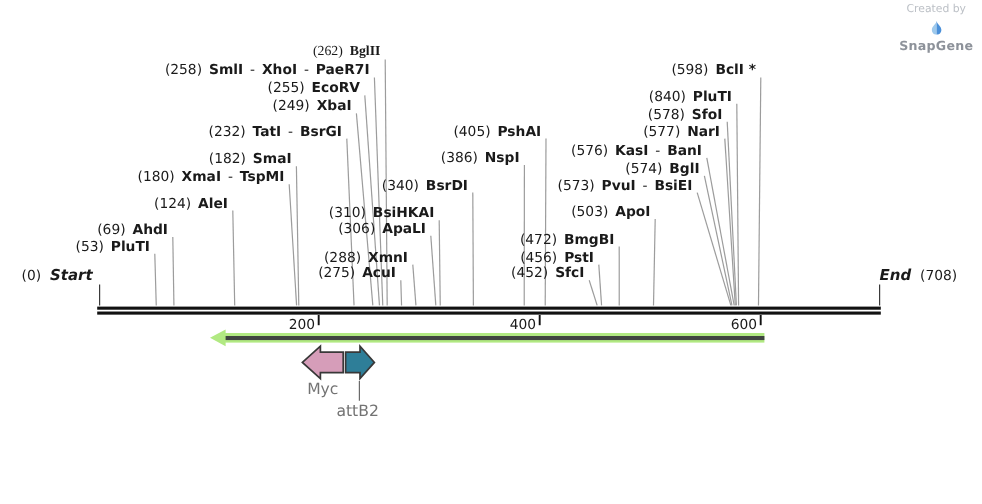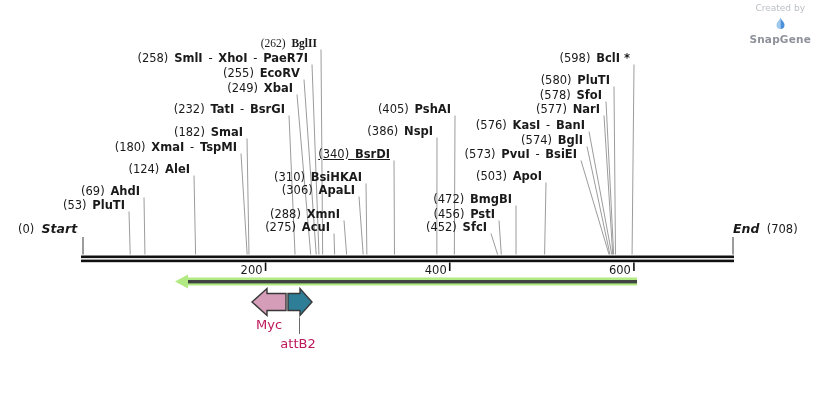--- a/index.html
+++ b/index.html
@@ -15,21 +15,21 @@
   .site-label .pos{font-weight:400;}
   .site-label .name{font-weight:700;}
   .site-label .sep{font-weight:400;}
   .terminus{position:absolute;white-space:nowrap;font-size:11.5px;line-height:13px;}
   .terminus .pos{font-weight:400;}
   .terminus .term-name{font-weight:700;font-style:italic;font-size:12.5px;}
   .ruler-num{
     position:absolute;white-space:nowrap;font-size:11.5px;line-height:12px;
     transform:translateX(-100%);color:#1a1a1a;
   }
-  .feat-label{position:absolute;white-space:nowrap;font-size:13px;line-height:14px;color:#be185d;
+  .feat-label{position:absolute;white-space:nowrap;font-size:13px;line-height:14px;color:#737373;
     transform:translateX(-50%);}
   #title-block{position:absolute;left:0;right:0;top:379px;text-align:center;}
   #construct-title{font-size:16.5px;font-weight:700;letter-spacing:.2px;}
   #construct-length{font-size:11.5px;margin-top:3px;}
   #branding{position:absolute;top:3px;right:7px;display:flex;align-items:center;gap:4px;flex-direction:column;}
   #created-by{font-size:9px;color:#bcc0c6;}
   #brand-name{font-size:10.5px;color:#8d929a;font-weight:600;letter-spacing:.2px;}
   .logo{width:9px;height:12px;display:inline-block;}
 </style>
 </head>
@@ -97,27 +97,27 @@
       <div class="site-label" style="left: 300px; top: 67px;"><span class="pos">(255) </span><span class="name">EcoRV</span></div>
       <div class="site-label" style="left: 293px; top: 82px;"><span class="pos">(249) </span><span class="name">XbaI</span></div>
       <div class="site-label" style="left: 285px; top: 103px;"><span class="pos">(232) </span><span class="name">TatI</span><span class="sep"> - </span><span class="name">BsrGI</span></div>
       <div class="site-label" style="left: 243px; top: 126px;"><span class="pos">(182) </span><span class="name">SmaI</span></div>
       <div class="site-label" style="left: 237px; top: 141px;"><span class="pos">(180) </span><span class="name">XmaI</span><span class="sep"> - </span><span class="name">TspMI</span></div>
       <div class="site-label" style="left: 190px; top: 163px;"><span class="pos">(124) </span><span class="name">AleI</span></div>
       <div class="site-label" style="left: 140px; top: 185px;"><span class="pos">(69) </span><span class="name">AhdI</span></div>
       <div class="site-label" style="left: 125px; top: 199px;"><span class="pos">(53) </span><span class="name">PluTI</span></div>
       <div class="site-label" style="left: 451px; top: 103px;"><span class="pos">(405) </span><span class="name">PshAI</span></div>
       <div class="site-label" style="left: 433px; top: 125px;"><span class="pos">(386) </span><span class="name">NspI</span></div>
-      <div class="site-label" style="left: 390px; top: 148px; text-decoration: underline;"><span class="pos">(340) </span><span class="name">BsrDI</span></div>
+      <div class="site-label" style="left: 390px; top: 148px;"><span class="pos">(340) </span><span class="name">BsrDI</span></div>
       <div class="site-label" style="left: 362px; top: 171px;"><span class="pos">(310) </span><span class="name">BsiHKAI</span></div>
       <div class="site-label" style="left: 355px; top: 184px;"><span class="pos">(306) </span><span class="name">ApaLI</span></div>
       <div class="site-label" style="left: 340px; top: 208px;"><span class="pos">(288) </span><span class="name">XmnI</span></div>
       <div class="site-label" style="left: 330px; top: 221px;"><span class="pos">(275) </span><span class="name">AcuI</span></div>
       <div class="site-label" style="left: 630px; top: 52px;"><span class="pos">(598) </span><span class="name">BclI *</span></div>
-      <div class="site-label" style="left: 610px; top: 74px;"><span class="pos">(580) </span><span class="name">PluTI</span></div>
+      <div class="site-label" style="left: 610px; top: 74px;"><span class="pos">(840) </span><span class="name">PluTI</span></div>
       <div class="site-label" style="left: 602px; top: 89px;"><span class="pos">(578) </span><span class="name">SfoI</span></div>
       <div class="site-label" style="left: 600px; top: 103px;"><span class="pos">(577) </span><span class="name">NarI</span></div>
       <div class="site-label" style="left: 585px; top: 119px;"><span class="pos">(576) </span><span class="name">KasI</span><span class="sep"> - </span><span class="name">BanI</span></div>
       <div class="site-label" style="left: 583px; top: 134px;"><span class="pos">(574) </span><span class="name">BglI</span></div>
       <div class="site-label" style="left: 577px; top: 148px;"><span class="pos">(573) </span><span class="name">PvuI</span><span class="sep"> - </span><span class="name">BsiEI</span></div>
       <div class="site-label" style="left: 542px; top: 170px;"><span class="pos">(503) </span><span class="name">ApoI</span></div>
       <div class="site-label" style="left: 512px; top: 193px;"><span class="pos">(472) </span><span class="name">BmgBI</span></div>
       <div class="site-label" style="left: 495px; top: 208px;"><span class="pos">(456) </span><span class="name">PstI</span></div>
       <div class="site-label" style="left: 487px; top: 221px;"><span class="pos">(452) </span><span class="name">SfcI</span></div>
     </div>

